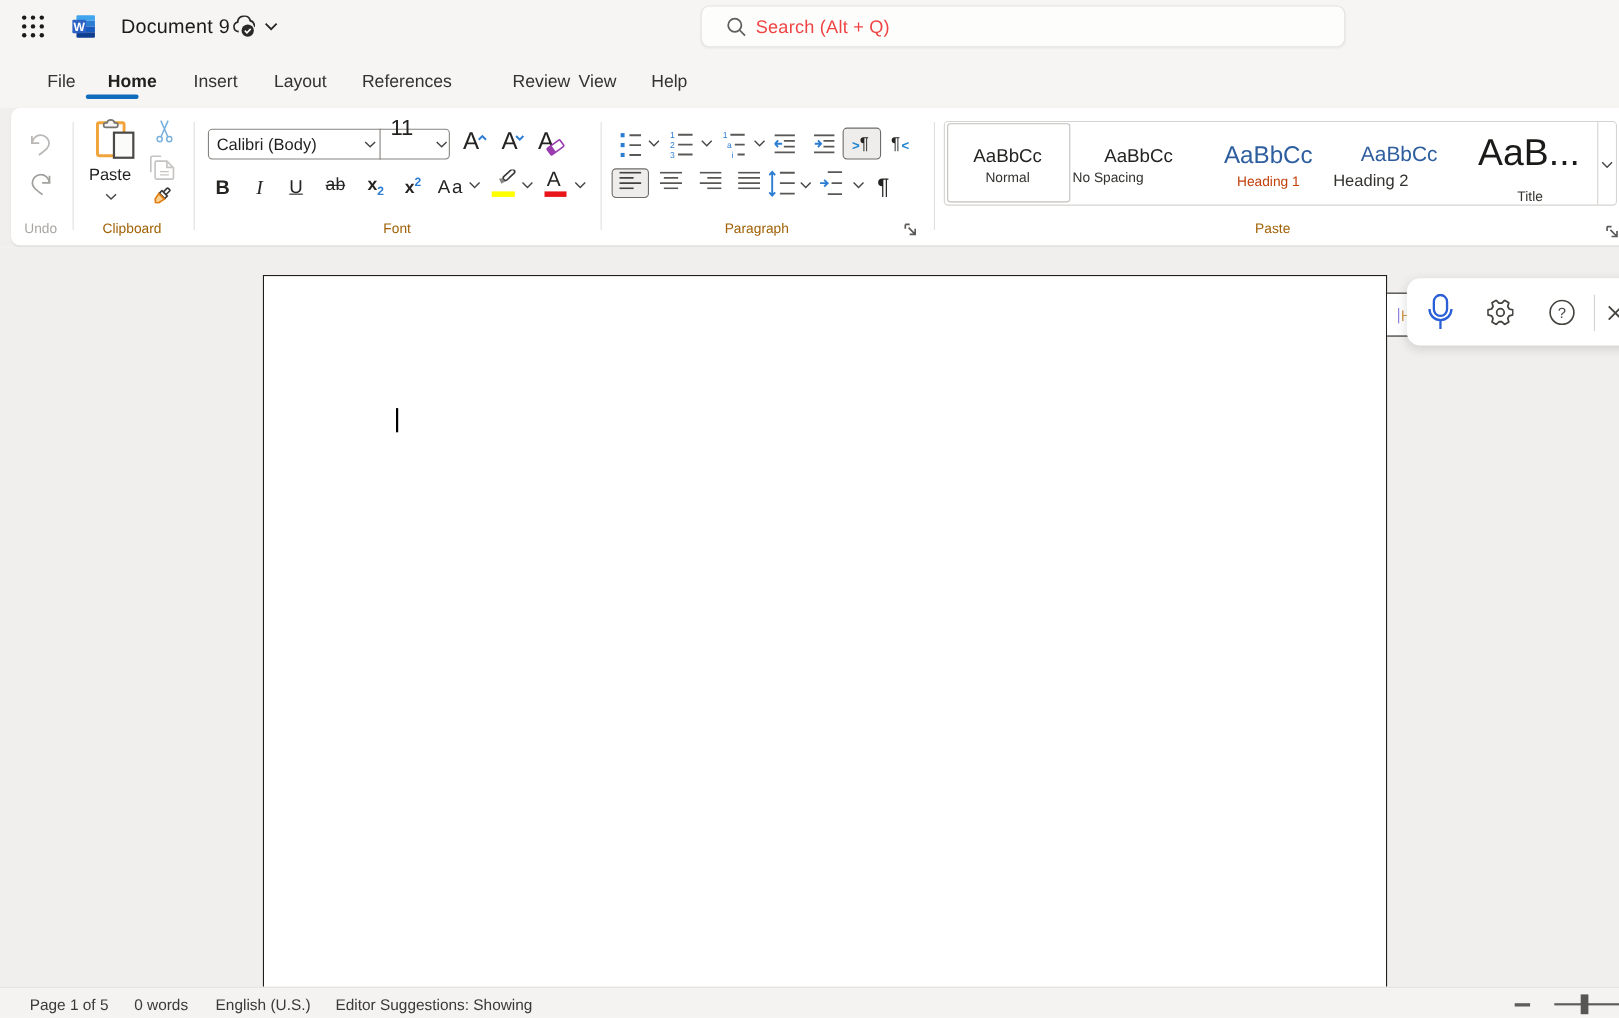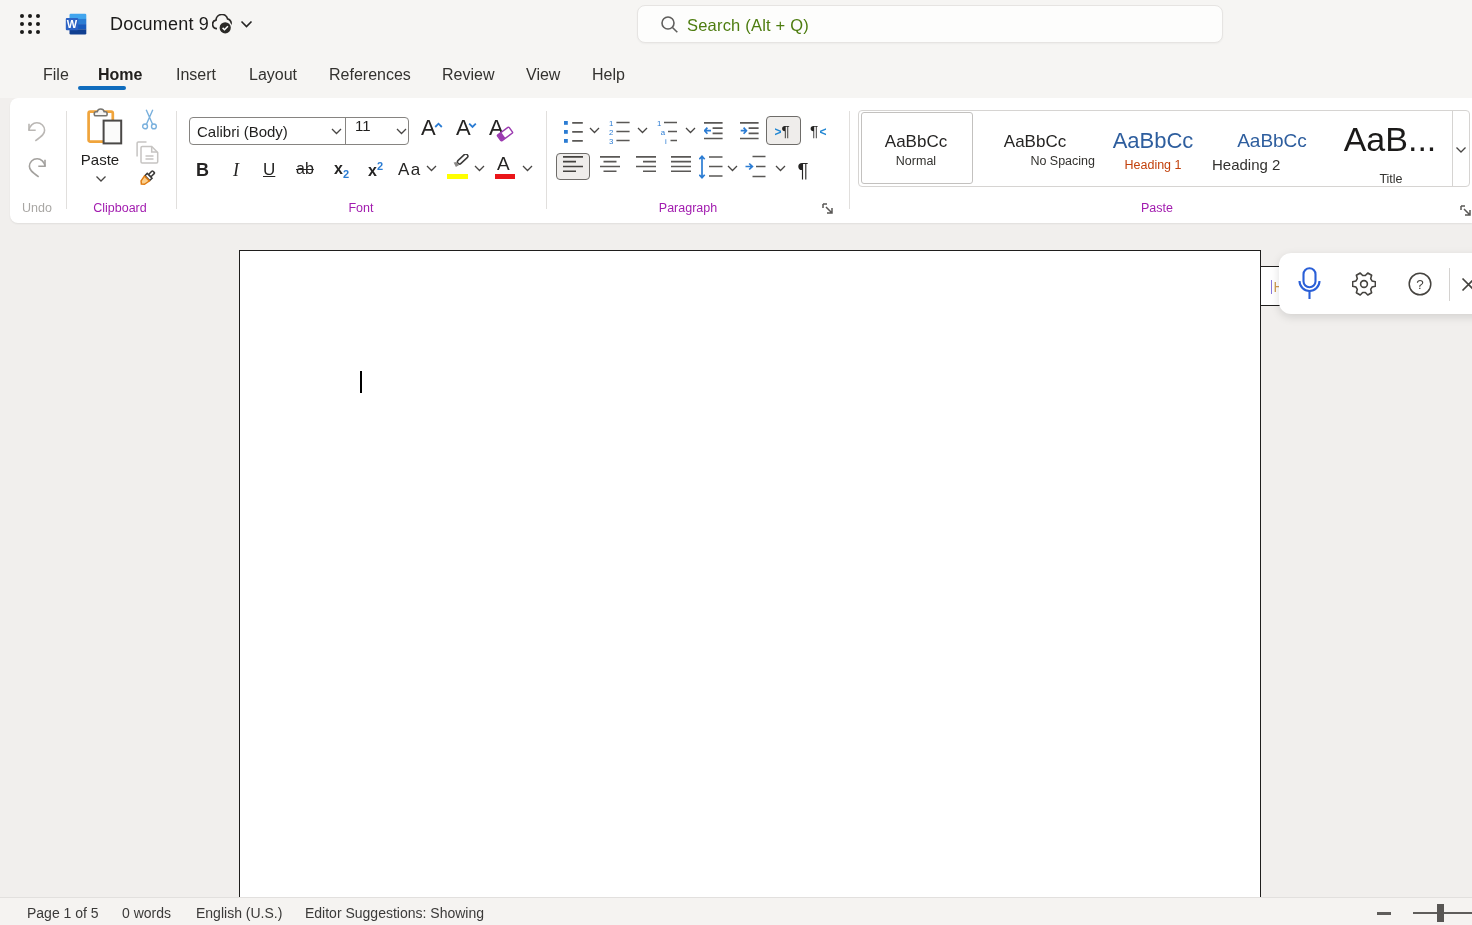--- a/index.html
+++ b/index.html
@@ -5,32 +5,32 @@
 * { margin:0; padding:0; box-sizing:border-box; }
 html,body { width:1472px; height:925px; overflow:hidden; background:#f6f5f3;
   font-family:"Liberation Sans", sans-serif; }
 #app { position:relative; width:1472px; height:925px; overflow:hidden; }
 .abs { position:absolute; }
 
 #topbar { position:absolute; left:0; top:0; width:1472px; height:48px; background:#f6f5f3; }
 #doctitle { position:absolute; left:110px; top:14px; font-size:18px; font-weight:400; color:#1b1a19; letter-spacing:.2px; }
 #search { position:absolute; left:637px; top:5px; width:586px; height:38px; background:#fdfdfc;
   border:1px solid #e6e4e2; border-radius:8px; box-shadow:0 1px 2px rgba(0,0,0,.04); }
-#search .ph { position:absolute; left:49px; top:10px; font-size:16.5px; color:#4d7c0f; letter-spacing:0.2px; }
+#search .ph { position:absolute; left:49px; top:10px; font-size:16.5px; color:#ef4444; letter-spacing:0.2px; }
 
 #tabs { position:absolute; left:0; top:48px; width:1472px; height:50px; background:#f6f5f3; }
 .tab { position:absolute; top:18px; font-size:16px; color:#33322f;margin-left:20px; }
 .tab.sel { font-weight:700; color:#22201e; }
 #homeline { position:absolute; left:78px; top:38px; width:48px; height:3.6px; background:#0f6cbd; border-radius:2px; }
 
 #ribbonzone { position:absolute; left:0; top:98px; width:1472px; height:127px; background:#f1efed; }
 #ribbon { position:absolute; left:10px; top:0; width:1462px; height:125px; background:#fff;
   border-radius:8px 0 0 8px; box-shadow:0 1px 2px rgba(0,0,0,.07); }
 .gsep { position:absolute; top:13px; height:98px; width:1px; background:#e1dfdd; }
-.glabel { position:absolute; top:103px; font-size:12.5px; color:#a21caf; width:120px; text-align:center; }
+.glabel { position:absolute; top:103px; font-size:12.5px; color:#a16207; width:120px; text-align:center; }
 .chev { stroke:#484644; stroke-width:1.3; fill:none; }
 
 #canvas { position:absolute; left:0; top:225px; width:1472px; height:672px; background:#f1efed; }
 #page { position:absolute; left:239px; top:25px; width:1022px; height:660px; background:#fff;
   border:1.6px solid #1f1e1d; }
 #cursor { position:absolute; left:360px; top:370px; width:1.6px; height:22px; background:#000; }
 #htab { position:absolute; left:1261px; top:41px; width:60px; height:40px; background:#fff;
   border-top:1.6px solid #1f1e1d; border-bottom:1.6px solid #1f1e1d; }
 #htab .h { position:absolute; left:12.5px; top:12px; font-size:14px; color:#cf9c52; }
 #htab .bar { position:absolute; left:9.5px; top:13px; width:1.8px; height:14px; background:#8878dd; }
@@ -83,21 +83,21 @@
       </svg>
       <span class="ph">Search (Alt + Q)</span>
     </div>
   </div>
   <div id="tabs">
     <span class="tab" style="left:23px;">File</span>
     <span class="tab sel" style="left:78px;">Home</span>
     <span class="tab" style="left:156px;">Insert</span>
     <span class="tab" style="left:229px;">Layout</span>
     <span class="tab" style="left:309px;">References</span>
-    <span class="tab" style="left:422px;">Review</span>
+    <span class="tab" style="left:446px;">Review</span>
     <span class="tab" style="left:506px;">View</span>
     <span class="tab" style="left:572px;">Help</span>
     <div id="homeline"></div>
   </div>
   <div id="ribbonzone">
     <div id="ribbon">
 
       <svg class="abs" style="left:17px; top:23px;" width="20" height="22" viewBox="0 0 20 22">
         <path d="M2 9.2 C 2.6 4.7 6 1.8 9.8 1.8 C 14.3 1.8 17.6 5.2 17.6 9.3 C 17.6 12.6 15.5 14.7 8.3 19.9" fill="none" stroke="#bab7b4" stroke-width="1.6"></path>
         <path d="M2 2.7 V9.2 H8.7" fill="none" stroke="#bab7b4" stroke-width="1.6"></path>
@@ -139,21 +139,21 @@
       </svg>
       <div class="glabel" style="left:50px;">Clipboard</div>
       <div class="gsep" style="left:166px;"></div>
 
       <div class="abs" style="left:179px; top:19px; width:220px; height:28px; border:1px solid #868481; border-radius:4px;"></div>
       <div class="abs" style="left:335px; top:19px; width:1px; height:28px; background:#868481;"></div>
       <span class="abs" style="left:187px; top:25px; font-size:15px; color:#201f1e;">Calibri (Body)</span>
       <svg class="abs" style="left:321px; top:30px;" width="11" height="7" viewBox="0 0 11 7">
           <path d="M1 1 L5.5 5.5 L10 1" class="chev"></path>
         </svg>
-      <span class="abs" style="left:345px; top:19px; font-size:15px; color:#201f1e;">11</span>
+      <span class="abs" style="left:345px; top:8px; font-size:20px; color:#201f1e;">11</span>
       <svg class="abs" style="left:386px; top:30px;" width="11" height="7" viewBox="0 0 11 7">
           <path d="M1 1 L5.5 5.5 L10 1" class="chev"></path>
         </svg>
 
       <div class="abs" style="left:411px; top:17px; font-size:22px; color:#252423;">A</div>
       <svg class="abs" style="left:424px; top:24px;" width="9" height="7" viewBox="0 0 9 7">
           <path d="M1.2 5 L4.5 1.7 L7.8 5" fill="none" stroke="#2b7cd3" stroke-width="1.8"></path>
         </svg>
       <div class="abs" style="left:446px; top:17px; font-size:22px; color:#252423;">A</div>
       <svg class="abs" style="left:458px; top:24px;" width="9" height="7" viewBox="0 0 9 7">
@@ -268,21 +268,21 @@
       <svg class="abs" style="left:811px; top:104px;" width="14" height="14" viewBox="0 0 14 14">
         <path d="M2 2 v4 M2 2 h4" stroke="#5a5856" stroke-width="1.5" fill="none"></path>
         <path d="M5 5 L11 11 M11 6 v5 h-5" stroke="#5a5856" stroke-width="1.5" fill="none"></path>
       </svg>
       <div class="gsep" style="left:839px;"></div>
       <div class="abs" style="left:848px; top:12px; width:612px; height:77px; border:1px solid #d6d4d2; border-radius:4px; background:#fff;"></div>
       <div class="abs" style="left:851px; top:14px; width:112px; height:72px; border:1px solid #c3c1bf; border-radius:3px; background:#fff;"></div>
       <div class="abs" style="left:846px; top:34px; width:120px; text-align:center; font-size:17px; color:#252423;">AaBbCc</div>
       <div class="abs" style="left:846px; top:56px; width:120px; text-align:center; font-size:12.5px; color:#33322f;">Normal</div>
       <div class="abs" style="left:965px; top:34px; width:120px; text-align:center; font-size:17px; color:#252423;">AaBbCc</div>
-      <div class="abs" style="left:965px; top:56px; width:120px; text-align:right; font-size:12.5px; color:#33322f;">No Spacing</div>
+      <div class="abs" style="left:965px; top:56px; width:120px; text-align:left; font-size:12.5px; color:#33322f;">No Spacing</div>
       <div class="abs" style="left:1083px; top:30px; width:120px; text-align:center; font-size:22px; color:#2e5e9e;">AaBbCc</div>
       <div class="abs" style="left:1083px; top:60px; width:120px; text-align:center; font-size:12.5px; color:#c2410c;">Heading 1</div>
       <div class="abs" style="left:1202px; top:32px; width:120px; text-align:center; font-size:19px; color:#2e5e9e;">AaBbCc</div>
       <div class="abs" style="left:1202px; top:58px; width:120px; text-align:left; font-size:15px; color:#33322f;">Heading 2</div>
       <div class="abs" style="left:1310px; top:22px; width:140px; text-align:center; font-size:34px; color:#1b1a19;">AaB...</div>
       <div class="abs" style="left:1311px; top:74px; width:140px; text-align:center; font-size:12.5px; color:#33322f;">Title</div>
       <div class="abs" style="left:1442px; top:13px; width:1px; height:75px; background:#d6d4d2;"></div>
       <svg class="abs" style="left:1445px; top:48px;" width="12" height="8" viewBox="0 0 12 8">
           <path d="M1.5 1.5 L6 6 L10.5 1.5" class="chev"></path>
         </svg>

